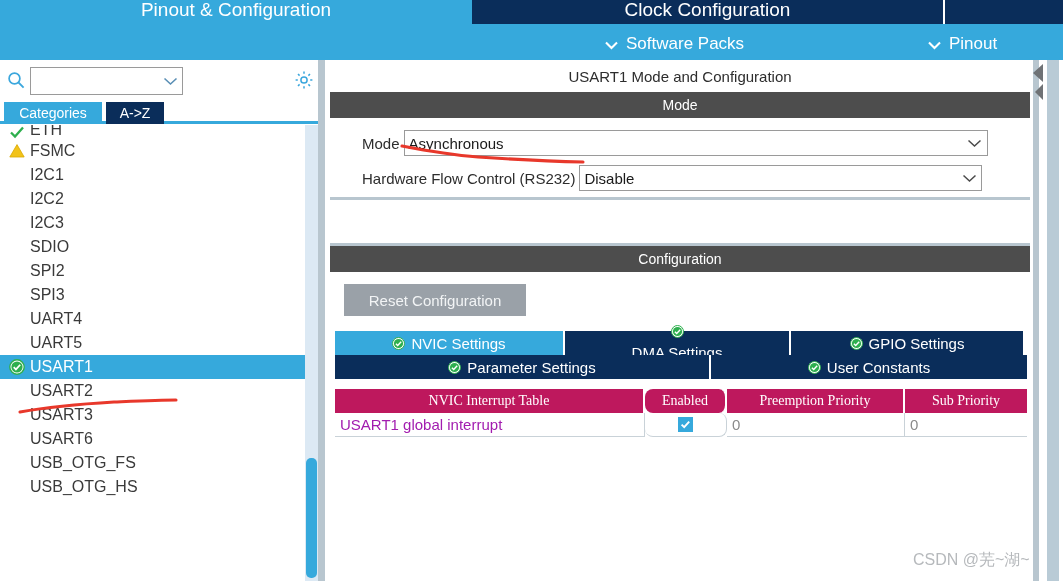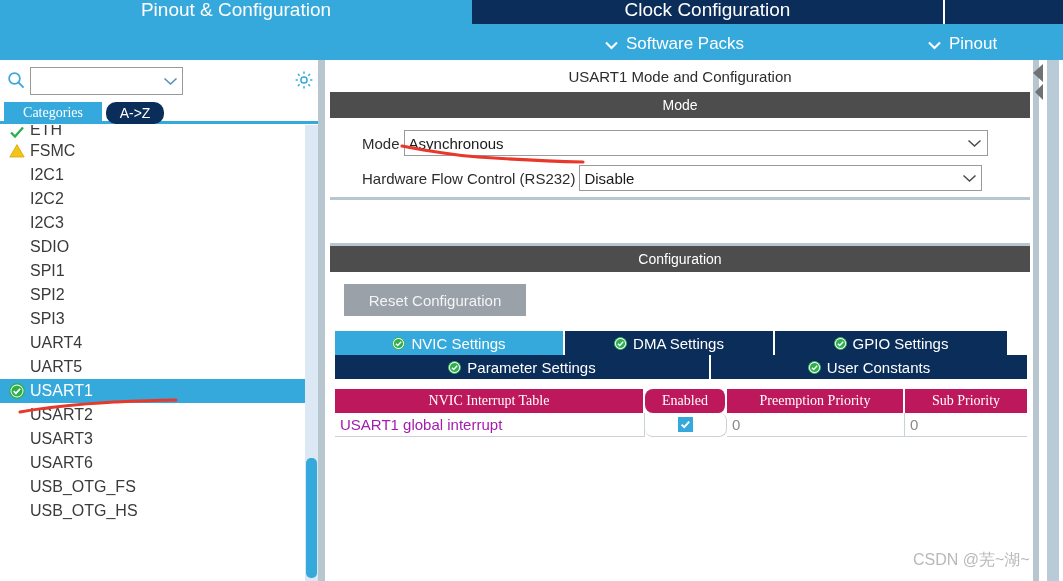--- a/index.html
+++ b/index.html
@@ -73,22 +73,22 @@
 
   .subtabs {
     position: absolute; left: 0; top: 42px; width: 322px; height: 22px;
     border-bottom: 3px solid #36a9dc;
   }
   .subtab {
     position: absolute; top: 0; height: 22px;
     display: flex; align-items: center; justify-content: center;
     font-size: 14px; color: #ffffff; white-space: nowrap;
   }
-  .subtab.sel  { left: 4px;  width: 98px; background: #36a9dc; font-family: Liberation Serif, serif; }
-  .subtab.alt  { left: 106px; width: 58px; background: #0a2d5a; border-radius: 10px; }
+  .subtab.sel  { left: 4px;  width: 98px; background: #36a9dc; }
+  .subtab.alt  { left: 106px; width: 58px; background: #0a2d5a; }
 
   
   .tree {
     position: absolute; left: 0; top: 65px; width: 305px; height: 456px;
     background: #ffffff; overflow: hidden;
   }
   .tree-item {
     height: 24px; display: flex; align-items: center;
     padding-left: 30px; position: relative;
     font-size: 16px; color: #3a3a3a; white-space: nowrap;
@@ -322,23 +322,20 @@
         <div class="tree-item">
           <span>I2C2</span>
         </div>
         <div class="tree-item">
           <span>I2C3</span>
         </div>
         <div class="tree-item">
           <span>SDIO</span>
         </div>
         <div class="tree-item">
-          <span>SPI1</span>
-        </div>
-        <div class="tree-item">
           <span>SPI2</span>
         </div>
         <div class="tree-item">
           <span>SPI3</span>
         </div>
         <div class="tree-item">
           <span>UART4</span>
         </div>
         <div class="tree-item">
           <span>UART5</span>
@@ -416,21 +413,21 @@
 
       <div class="cfgtabs-row1" id="cfgtabs1">
           <div class="cfgtab active" style="width: 230px;">
             <svg class="ok" viewBox="0 0 13 13">
               <circle cx="6.5" cy="6.5" r="6" fill="#ffffff" stroke="#2eaf4e" stroke-width="1"></circle>
               <circle cx="6.5" cy="6.5" r="4.6" fill="#2eaf4e"></circle>
               <path d="M3.9 6.7 L5.7 8.5 L9.2 4.7" stroke="#ffffff" stroke-width="1.4" fill="none"></path>
             </svg>
             <span>NVIC Settings</span>
           </div>
-          <div class="cfgtab" style="width: 210px;">
+          <div class="cfgtab" style="width: 226px; flex-direction: column;">
             <svg class="ok" viewBox="0 0 13 13">
               <circle cx="6.5" cy="6.5" r="6" fill="#ffffff" stroke="#2eaf4e" stroke-width="1"></circle>
               <circle cx="6.5" cy="6.5" r="4.6" fill="#2eaf4e"></circle>
               <path d="M3.9 6.7 L5.7 8.5 L9.2 4.7" stroke="#ffffff" stroke-width="1.4" fill="none"></path>
             </svg>
             <span>DMA Settings</span>
           </div>
           <div class="cfgtab" style="width: 232px;">
             <svg class="ok" viewBox="0 0 13 13">
               <circle cx="6.5" cy="6.5" r="6" fill="#ffffff" stroke="#2eaf4e" stroke-width="1"></circle>

